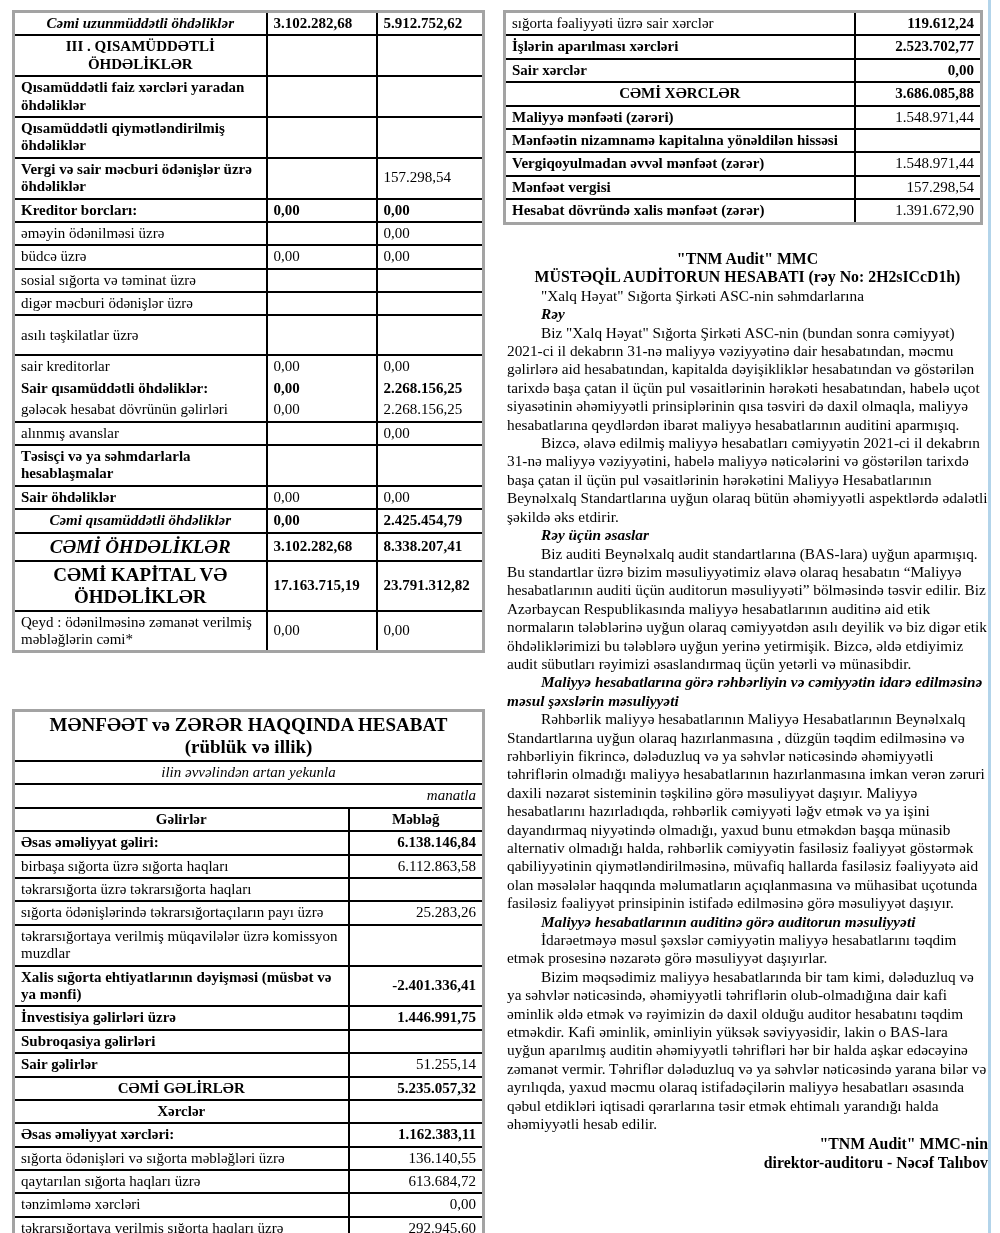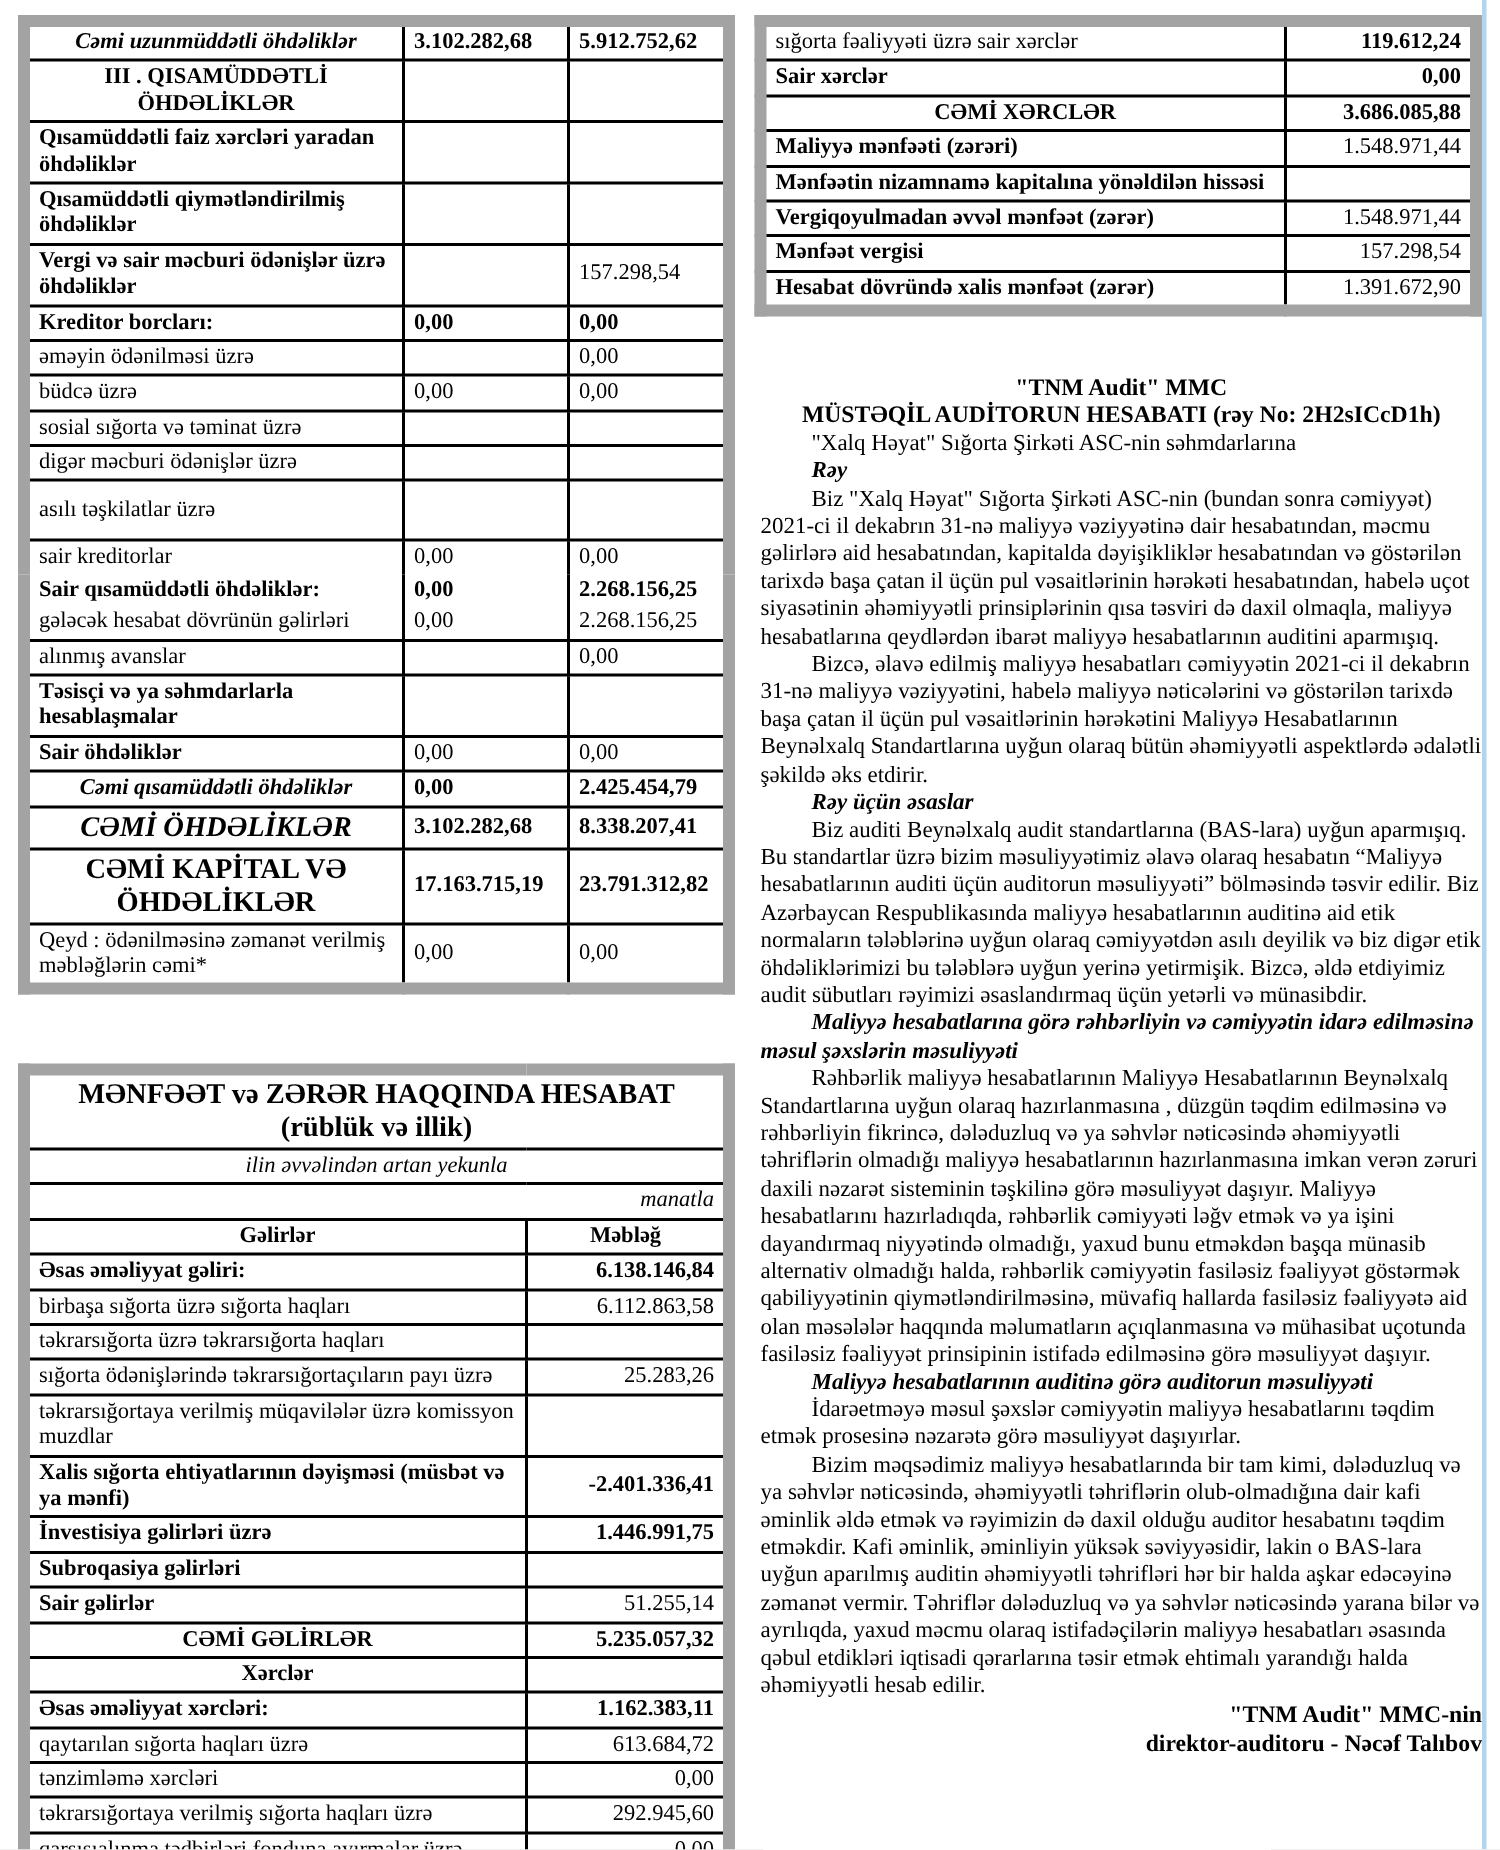--- a/index.html
+++ b/index.html
@@ -5,21 +5,21 @@
 <style>
   html,body { margin:0; padding:0; background:#e8e8e8; }
   .page {
     position:relative; width:1000px; height:1233px; margin:0 auto;
     background:#ffffff; color:#000;
     font-family:"Liberation Serif", serif;
     overflow:hidden;
   }
   .tbl {
     position:absolute; border-collapse:collapse; table-layout:fixed;
-    border:8px solid #a3a3a3;
+    border:3px solid #a3a3a3;
   }
   .tbl td {
     border:2px solid #000;
     padding:2px 6px;
     font-size:15px; line-height:1.16;
     vertical-align:middle;
     overflow:hidden;
     word-wrap:break-word;
   }
   .balance { left:12px; top:10px;  width:470px; }
@@ -235,20 +235,24 @@
         </tr>
         <tr>
           <td class="b c">Xərclər</td>
           <td class="r"></td>
         </tr>
         <tr>
           <td class="b">Əsas əməliyyat xərcləri:</td>
           <td class="b r">1.162.383,11</td>
         </tr>
         <tr>
+          <td>sığorta ödənişləri və sığorta məbləğləri üzrə</td>
+          <td class="r">136.140,55</td>
+        </tr>
+        <tr>
           <td>qaytarılan sığorta haqları üzrə</td>
           <td class="r">613.684,72</td>
         </tr>
         <tr>
           <td>tənzimləmə xərcləri</td>
           <td class="r">0,00</td>
         </tr>
         <tr>
           <td>təkrarsığortaya verilmiş sığorta haqları üzrə</td>
           <td class="r">292.945,60</td>
@@ -262,20 +266,24 @@
 
   <table class="tbl expense">
     <colgroup>
       <col style="width:350px">
         <col style="width:127px">
     </colgroup>
     <tbody>
         <tr>
           <td>sığorta fəaliyyəti üzrə sair xərclər</td>
           <td class="b r">119.612,24</td>
+        </tr>
+        <tr>
+          <td class="b">İşlərin aparılması xərcləri</td>
+          <td class="b r">2.523.702,77</td>
         </tr>
         <tr>
           <td class="b">Sair xərclər</td>
           <td class="b r">0,00</td>
         </tr>
         <tr>
           <td class="b c">CƏMİ XƏRCLƏR</td>
           <td class="b r">3.686.085,88</td>
         </tr>
         <tr>

